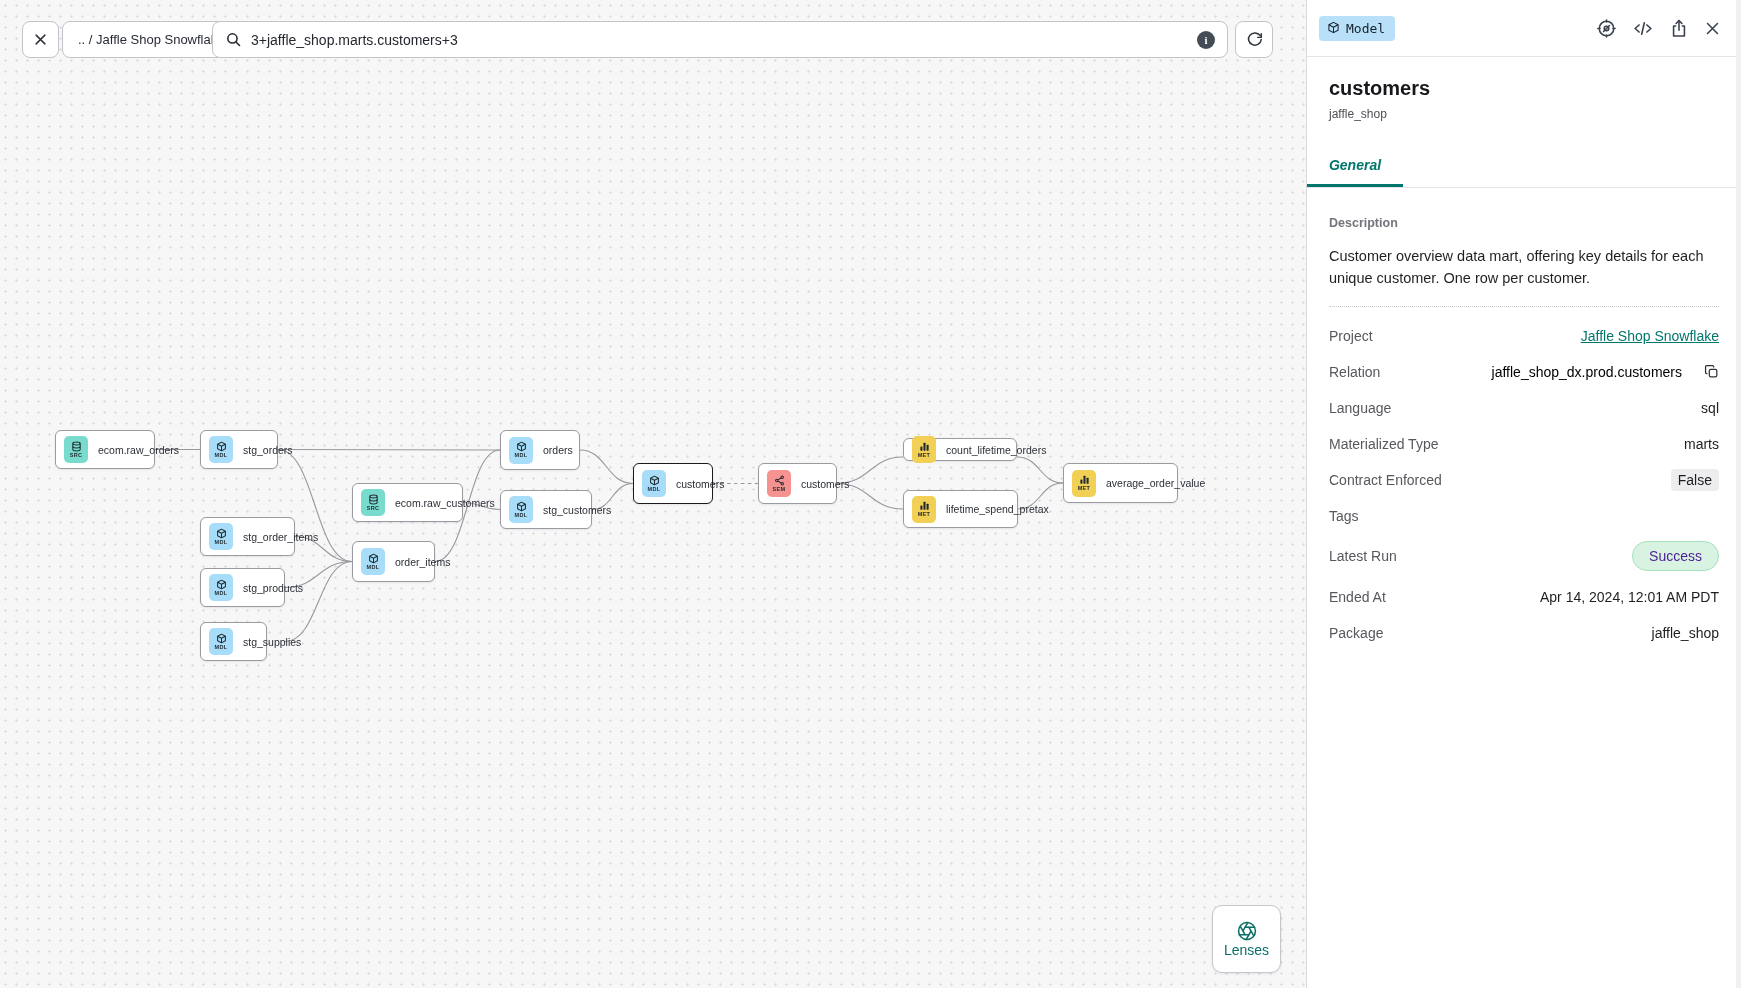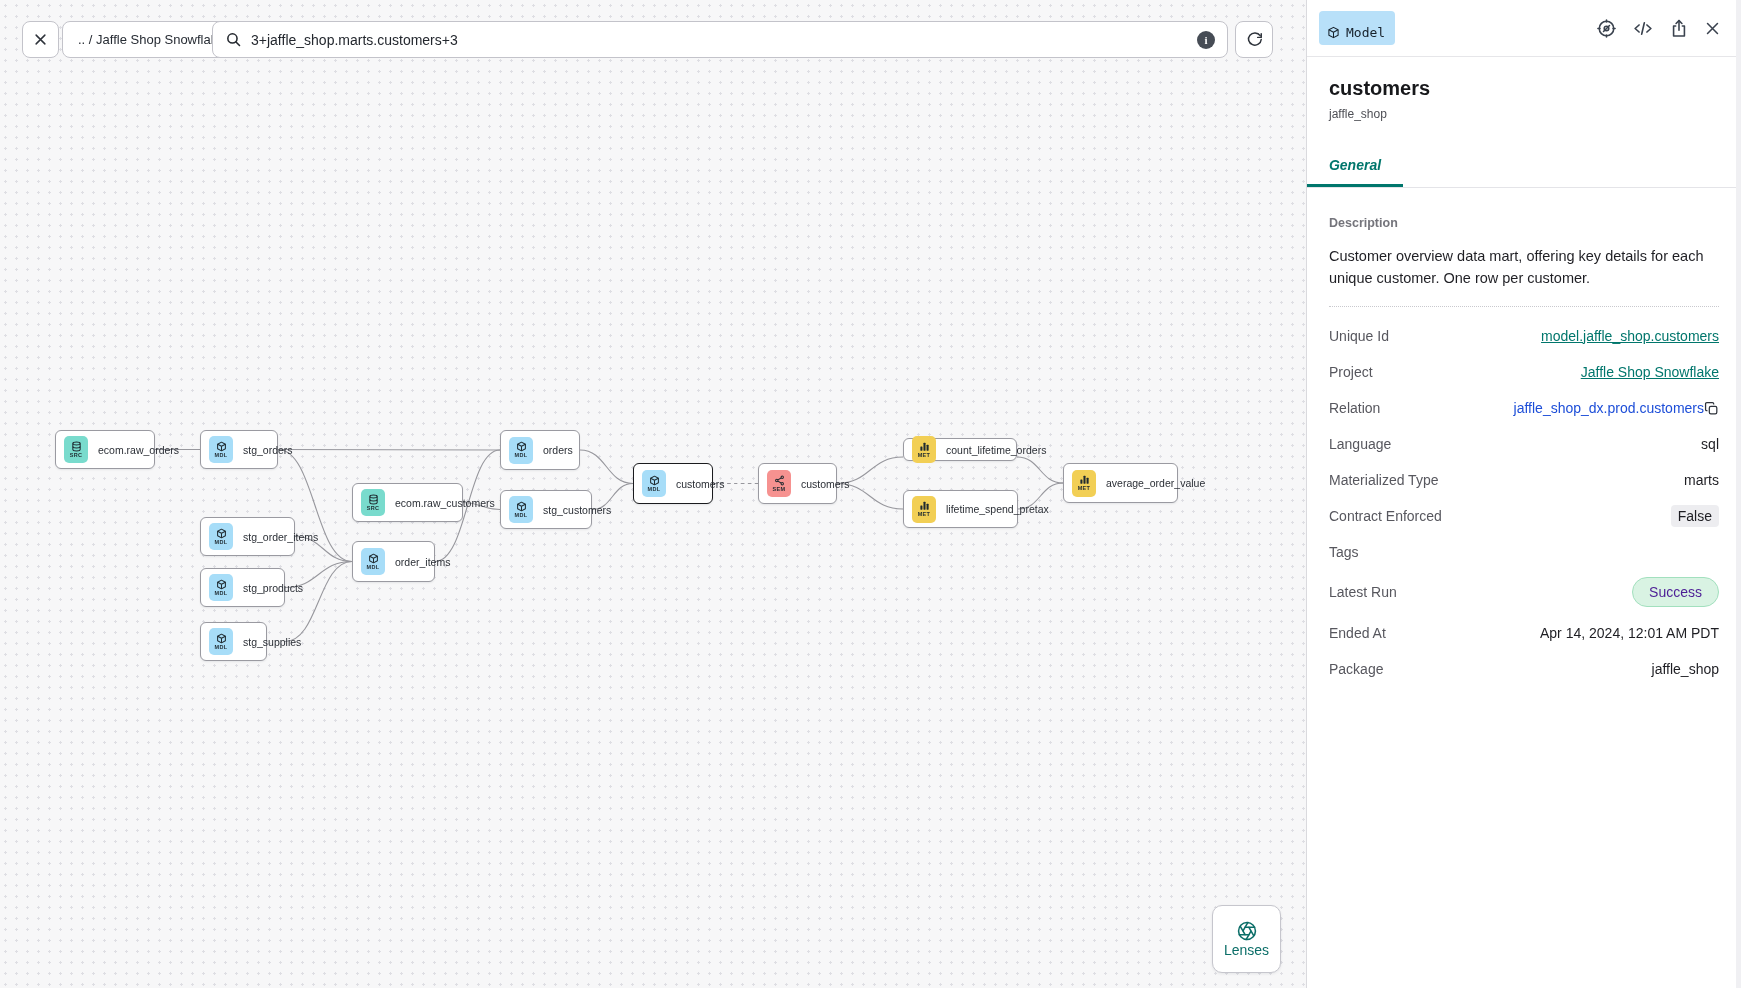--- a/index.html
+++ b/index.html
@@ -51,22 +51,22 @@
     box-shadow:0 1px 3px rgba(16,24,40,.08); display:flex; flex-direction:column;
     align-items:center; justify-content:center; color:#0B6E68; cursor:pointer; }
   .lenses span { font-size:14px; }
 
   
   .panel { position:absolute; left:1306px; top:0; width:435px; height:988px;
     background:#fff; border-left:1px solid #DADADE; }
   .panel-scrollbar { position:absolute; right:0; top:0; width:5px; height:988px; background:#F0F0F3; }
   .phead { height:57px; border-bottom:1px solid #E6E6E9; display:flex; align-items:center;
     padding:0 20px 0 12px; }
-  .model-badge { background:#B8E0F9; color:#16212B; border-radius:4px; padding:14px 10px 5px 8px;
-    display:flex; align-items:center; gap:6px;
+  .model-badge { background:#B8E0F9; color:#16212B; border-radius:4px; padding:5px 10px 5px 8px;
+    display:flex; gap:6px;
     font-family:"DejaVu Sans Mono",monospace; font-size:13px; }
   .phead-icons { margin-left:auto; display:flex; align-items:center; gap:15px; color:#3A424E; }
   .phead-icons .hicon { cursor:pointer; display:flex; }
 
   .pbody { padding:0 22px; }
   .ptitle { margin-top:20px; font-size:20px; font-weight:bold; color:#17181B; }
   .psub { margin-top:7px; font-size:12px; color:#4E4F55; }
 
   .tabs { margin-top:27px; margin-left:-22px; margin-right:-22px; border-bottom:1px solid #E4E4E8; }
   .tab { display:inline-block; width:96px; text-align:center; padding:9px 0 11px;
@@ -74,21 +74,21 @@
 
   .sec-label { margin-top:28px; font-size:12.5px; font-weight:bold; color:#74747B; }
   .desc { margin-top:15px; font-size:14.5px; line-height:22px; color:#1F1F24; }
   .dotted { margin-top:17px; border-bottom:1.5px dotted #C9C9CE; }
 
   .fields { margin-top:18px; }
   .frow { display:flex; align-items:center; justify-content:space-between; margin-bottom:15px; min-height:21px; }
   .flabel { font-size:14px; color:#57575E; }
   .fval { font-size:14px; color:#1E1E23; text-align:right; }
   .fval.link { color:#00766C; text-decoration:underline; cursor:pointer; }
-  .fval.teal_copy { color:#1d4ed8; display:flex; align-items:flex-end; gap:0; }
+  .fval.teal_copy { color:#000000; display:flex; align-items:center; gap:22px; }
   .fval .chip { background:#EDEDF0; border-radius:4px; padding:3px 7px; }
   .fval .success { display:inline-block; background:#D9F3E3; border:1px solid #A2E0BE;
     color:#4c1d95; border-radius:999px; padding:6px 16px; font-size:14px; }
   .copy-ic { cursor:pointer; display:flex; color:#2E333B; }
 </style>
 </head>
 <body>
 
 <div class="canvas">
   <svg id="edges" width="1306" height="988">
@@ -364,24 +364,20 @@
     <div class="tabs">
       <span class="tab">General</span>
     </div>
 
     <div class="sec-label">Description</div>
     <div class="desc">Customer overview data mart, offering key details for each unique customer. One row per customer.</div>
     <div class="dotted"></div>
 
     <div class="fields" id="fields">
         <div class="frow">
-          <span class="flabel">Unique Id</span>
-          <span class="fval link">model.jaffle_shop.customers</span>
-        </div>
-        <div class="frow">
           <span class="flabel">Project</span>
           <span class="fval link">Jaffle Shop Snowflake</span>
         </div>
         <div class="frow">
           <span class="flabel">Relation</span>
           <span class="fval teal_copy">
             <span>jaffle_shop_dx.prod.customers</span>
             <span class="copy-ic">
               <svg width="15" height="15" viewBox="0 0 24 24" fill="none" stroke="#2E333B" stroke-width="2">
                 <rect x="8.5" y="8.5" width="12" height="12" rx="2.5"></rect>

